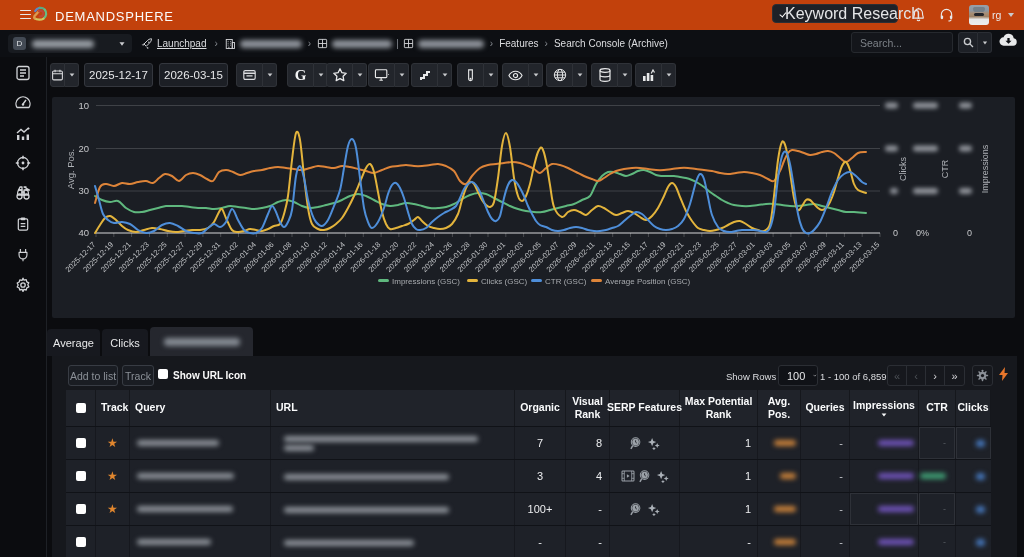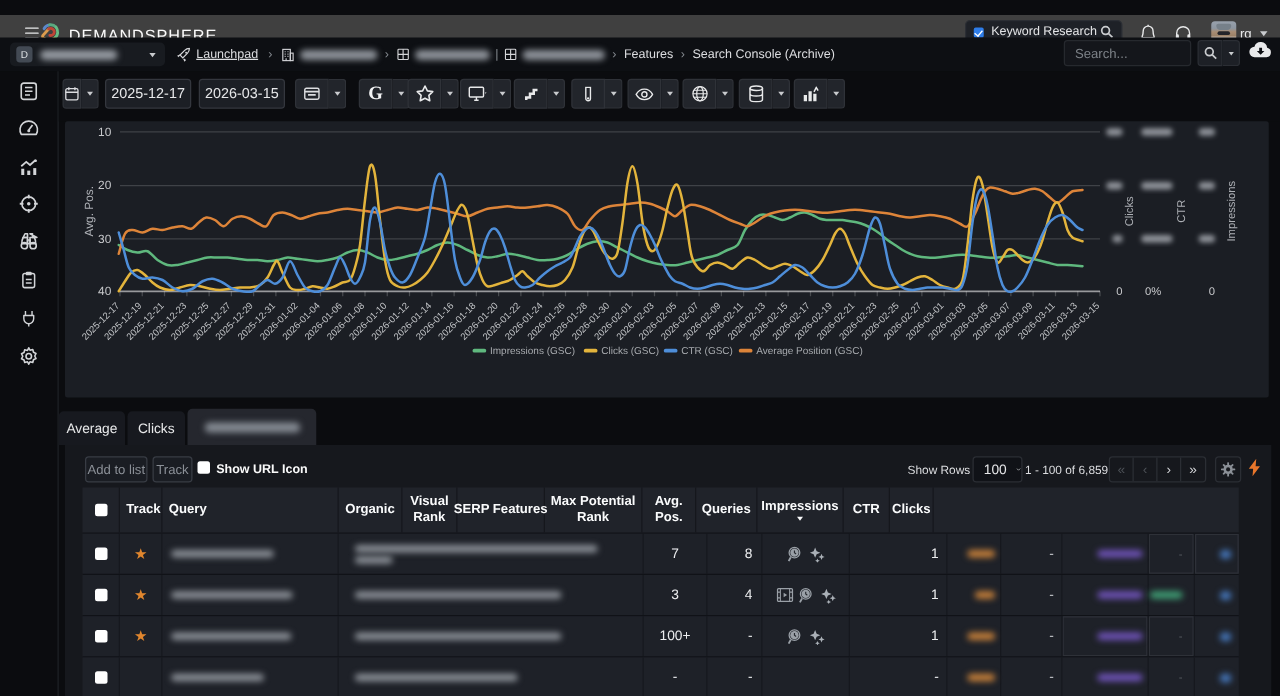--- a/index.html
+++ b/index.html
@@ -1,25 +1,25 @@
 <!DOCTYPE html>
 <html><head><meta charset="utf-8"><style>
 *{margin:0;padding:0;box-sizing:border-box}
 html,body{width:1024px;height:557px;overflow:hidden}
 body{font-family:"Liberation Sans",sans-serif;background:#0b0c0f;position:relative}
 .blur{background:#979ca3;border-radius:4px;filter:blur(2.6px);position:absolute}
 
-#topnav{position:absolute;left:0;top:12px;width:1024px;height:30px;background:#404040}
+#topnav{position:absolute;left:0;top:0;width:1024px;height:30px;background:#c2410c}
 #topnav .burger{position:absolute;left:20px;top:10px;width:11px;height:9px;display:flex;flex-direction:column;justify-content:space-between}
 #topnav .burger i{display:block;height:1.2px;background:#e8e9ea;border-radius:1px}
 #brand{position:absolute;left:55px;top:9px;font-size:13px;letter-spacing:0.75px;color:#fbfbfb;font-weight:400}
 #kwpill{position:absolute;left:772px;top:4px;width:126px;height:19px;background:#1e2127;border:1px solid #2b2e34;border-radius:4px;display:flex;align-items:center}
 #kwpill .cb{width:8px;height:8px;background:#2e7de9;border-radius:1.5px;margin-left:6px;position:relative}
 #kwpill .cb:after{content:"";position:absolute;left:2px;top:1px;width:3px;height:4.5px;border:solid #fff;border-width:0 1.2px 1.2px 0;transform:rotate(40deg)}
-#kwpill .t{font-size:10px;color:#e4e5e7;margin-left:6px;white-space:nowrap}
+#kwpill .t{font-size:16px;color:#e4e5e7;margin-left:6px;white-space:nowrap}
 #kwpill svg{margin-left:auto;margin-right:6px}
 #avatar{position:absolute;left:969px;top:5px;width:20px;height:20px;border-radius:3px;overflow:hidden;background:linear-gradient(180deg,#97a0ab 0%,#8d96a1 28%,#a88d74 42%,#9c8268 58%,#e6e7e8 72%,#eceded 100%)}
 #avatar:before{content:"";position:absolute;left:4px;top:2px;width:12px;height:5px;background:#768089;border-radius:2px 2px 4px 4px}
 #avatar:after{content:"";position:absolute;left:5px;top:8px;width:10px;height:3px;background:#23242a;border-radius:1.5px}
 .rg{position:absolute;left:992px;top:9px;font-size:10.5px;color:#e8e9ea}
 .caretdn{width:0;height:0;border-left:3.5px solid transparent;border-right:3.5px solid transparent;border-top:4px solid #c9cbce}
 
 #crumbbar{position:absolute;left:0;top:30px;width:1024px;height:27px;background:#0d0f13}
 #projsel{position:absolute;left:8px;top:4px;width:124px;height:19px;background:#181b20;border-radius:4px;display:flex;align-items:center}
 #projsel .badge{width:13px;height:13px;margin-left:5px;background:#434a54;border-radius:3px;color:#dfe2e5;font-size:8px;display:flex;align-items:center;justify-content:center}
@@ -502,20 +502,21 @@
     <span id="bolt"><svg width="10" height="14" viewBox="0 0 10 14" fill="#e8762b">
         <path d="M6 0 0 8h3.5L3 14l6-8H5.5z"></path>
       </svg></span>
     <div id="tbl">
       <div class="hrow">
         <div class="hcell" style="width:30px">
           <span class="cbx"></span>
         </div>
         <div class="hcell" style="width:34px;justify-content:flex-start;padding-left:5px">Track</div>
         <div class="hcell" style="width:141px;justify-content:flex-start;padding-left:5px">Query</div>
+        <div class="hcell" style="width:244px;justify-content:flex-start;padding-left:5px">URL</div>
         <div class="hcell" style="width:51px">Organic</div>
         <div class="hcell" style="width:44px">Visual<br>Rank</div>
         <div class="hcell" style="width:70px">SERP Features</div>
         <div class="hcell" style="width:78px">Max Potential<br>Rank</div>
         <div class="hcell" style="width:43px">Avg.<br>Pos.</div>
         <div class="hcell" style="width:49px">Queries</div>
         <div class="hcell" style="width:69px">
           <span style="display:flex;flex-direction:column;align-items:center;line-height:1.2">Impressions<span class="caretdn" style="border-top-color:#fafbfc;transform:scale(.8);margin-top:2px"></span></span>
         </div>
         <div class="hcell" style="width:37px">CTR</div>

